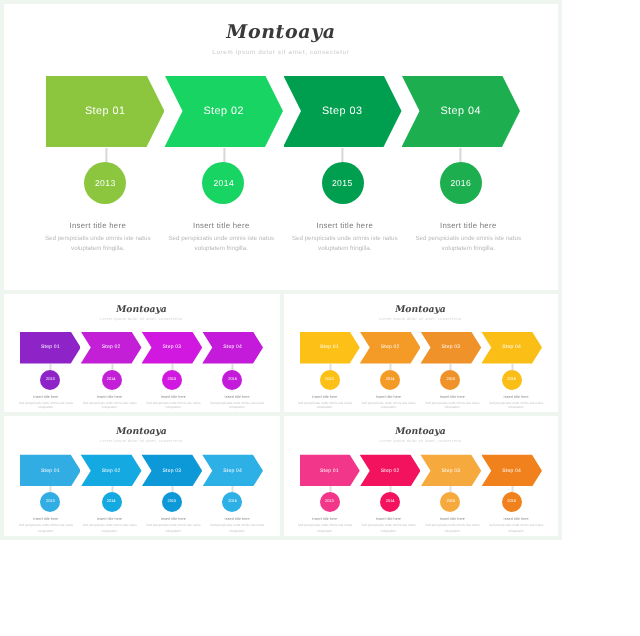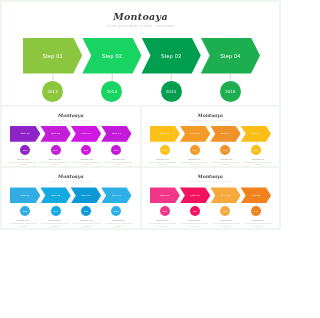--- a/index.html
+++ b/index.html
@@ -4,21 +4,21 @@
 <style>
   html,body{margin:0;padding:0;}
   body{
     width:281px;height:318px;
     background:#ffffff;
     font-family:"Liberation Sans",sans-serif;
     overflow:hidden;
   }
   .page{
     position:relative;
-    width:281px;height:230px;
+    width:281px;height:270px;
     background:#eef6ef;
     box-sizing:border-box;
     display:flex;
     flex-direction:column;
   }
 
   
   .hero{
     position:relative;
     height:158px;

